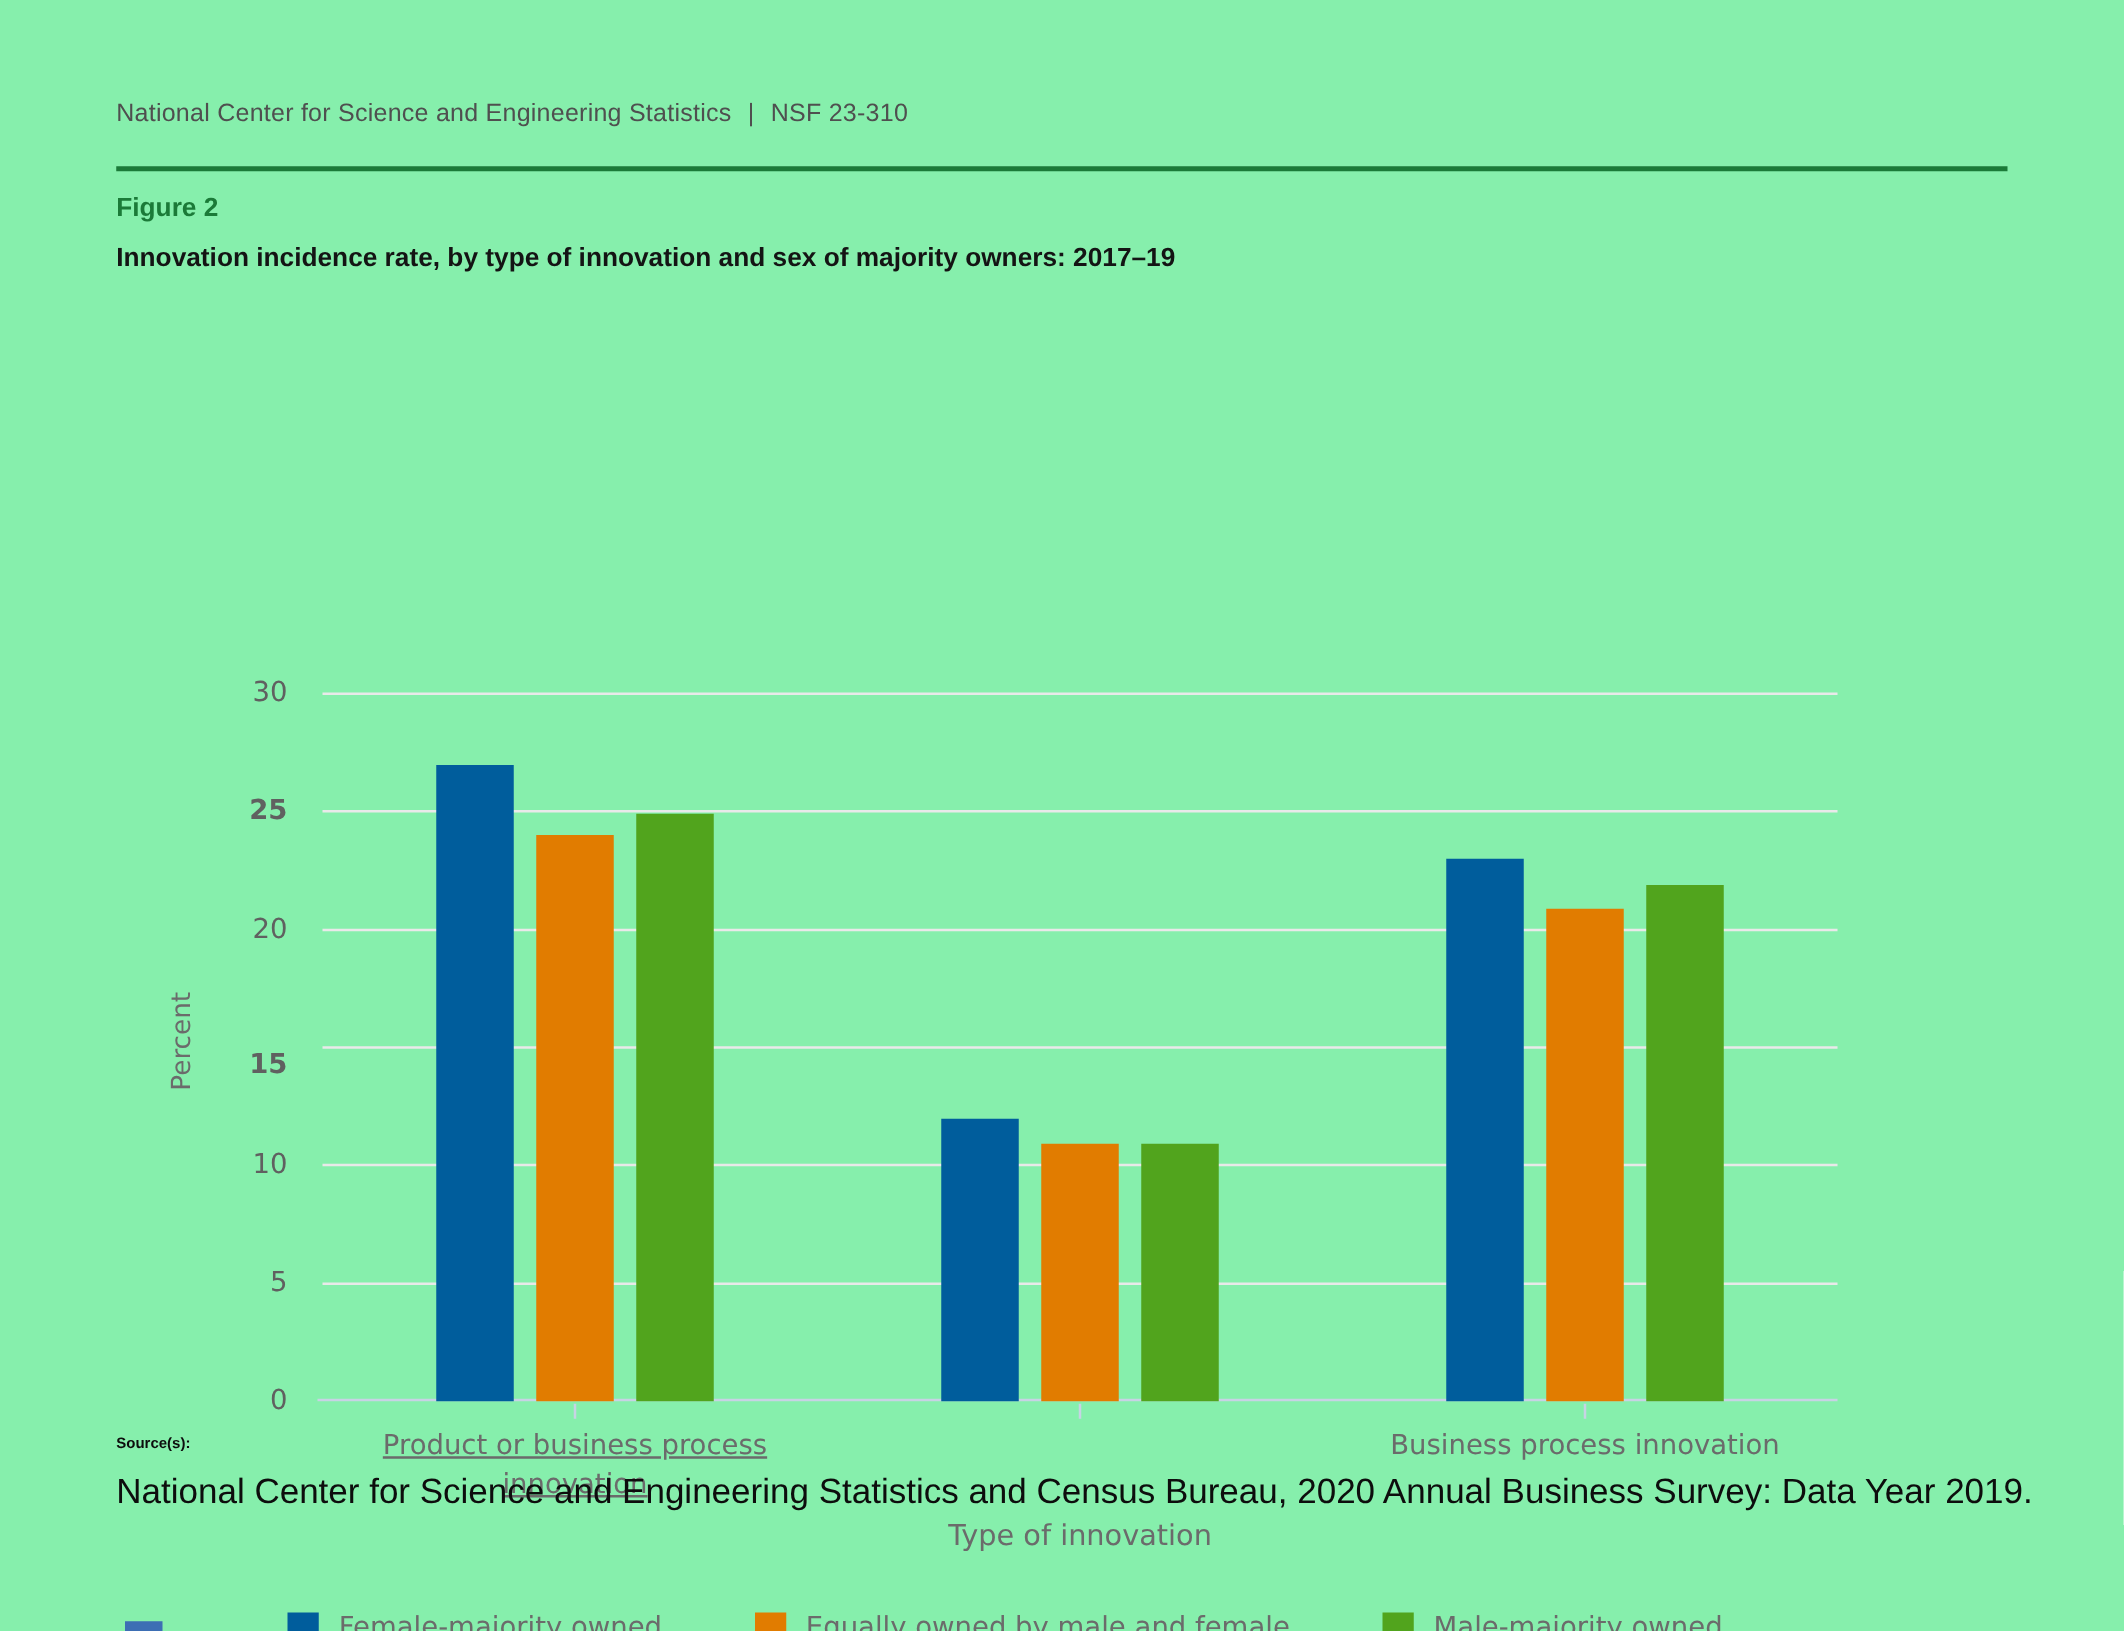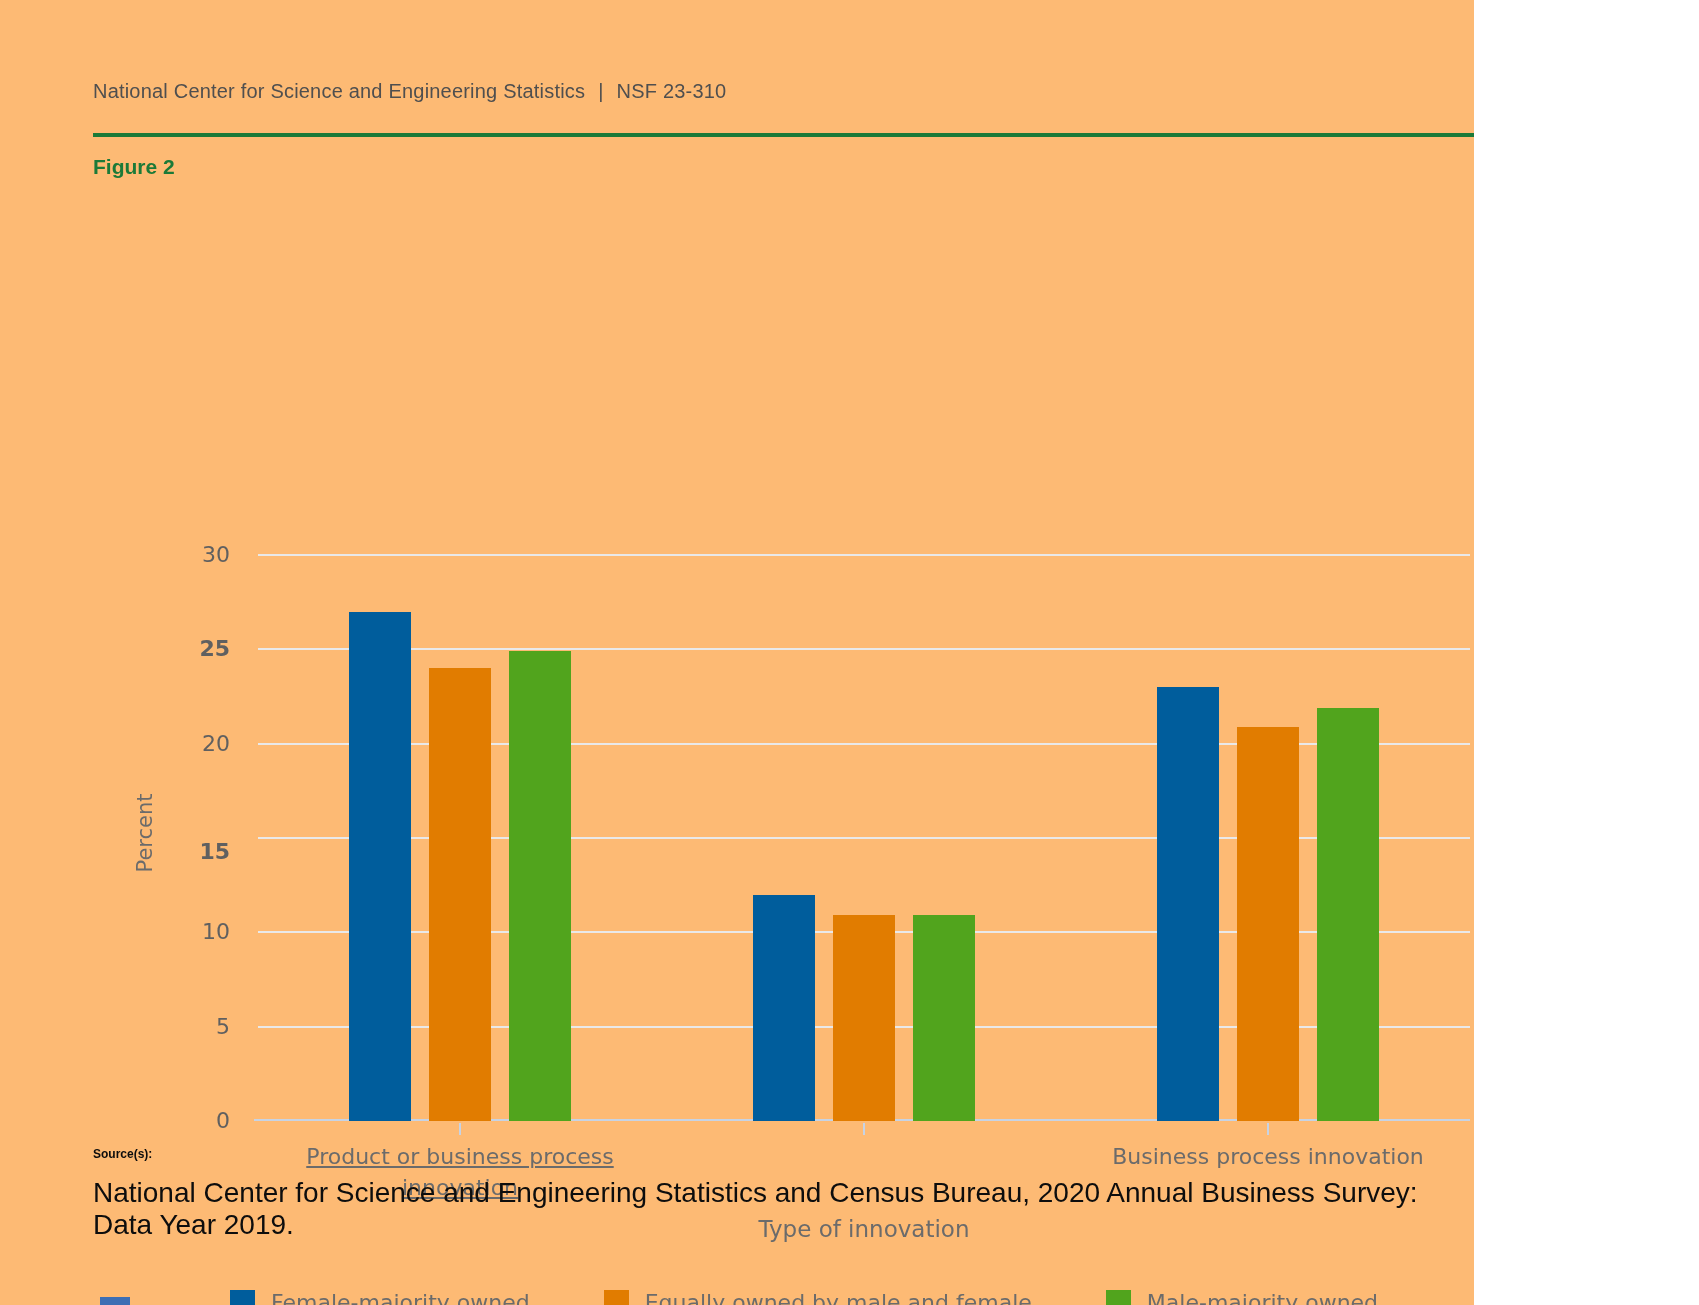--- a/index.html
+++ b/index.html
@@ -1,17 +1,17 @@
 <!DOCTYPE html>
 <html><head>
 <meta charset="utf-8">
 <title>Figure 2</title>
 <style>
   html,body{margin:0;padding:0;background:#ffffff;}
-  .canvas{position:relative;width:1474px;height:1305px;background:#fdba74;overflow:hidden;
+  .canvas{position:relative;width:1699px;height:1305px;background:#86efac;overflow:hidden;
           font-family:"Liberation Sans",sans-serif;}
 
   
   .page-head{position:absolute;left:93px;top:80px;font-size:20px;font-weight:500;color:#4f4f4f;letter-spacing:.2px;}
   .page-head .sep{margin:0 13px;color:#4f4f4f;}
   .rule{position:absolute;left:93px;top:133px;width:1513px;height:4px;background:#1b7a38;}
   .fig-label{position:absolute;left:93px;top:155px;font-size:21px;font-weight:bold;color:#1b7a38;}
   .chart-title{position:absolute;left:93px;top:195px;margin:0;font-size:21px;font-weight:bold;color:#141414;}
 
   
@@ -45,20 +45,21 @@
 <div class="canvas">
 
   <div class="page-head">
     <span>National Center for Science and Engineering Statistics</span><span class="sep">|</span><span>NSF 23-310</span>
   </div>
 
   <div class="rule" id="rule" style="background: rgb(27, 122, 56);"></div>
 
   <div class="fig-label" id="figlabel" style="color: rgb(27, 122, 56);">Figure 2</div>
 
+  <h1 class="chart-title">Innovation incidence rate, by type of innovation and sex of majority owners: 2017–19</h1>
 
   <div class="chart-area">
     <div class="y-axis-title">Percent</div>
     <div id="plot">
         <div class="ytick" style="top: 552px; color: rgb(96, 96, 96);">0</div>
         <div class="gridline" style="top: 470.667px; background: rgb(233, 233, 233);"></div>
         <div class="ytick" style="top: 457.667px; color: rgb(96, 96, 96);">5</div>
         <div class="gridline" style="top: 376.333px; background: rgb(233, 233, 233);"></div>
         <div class="ytick" style="top: 363.333px; color: rgb(96, 96, 96);">10</div>
         <div class="gridline" style="top: 282px; background: rgb(233, 233, 233);"></div>

